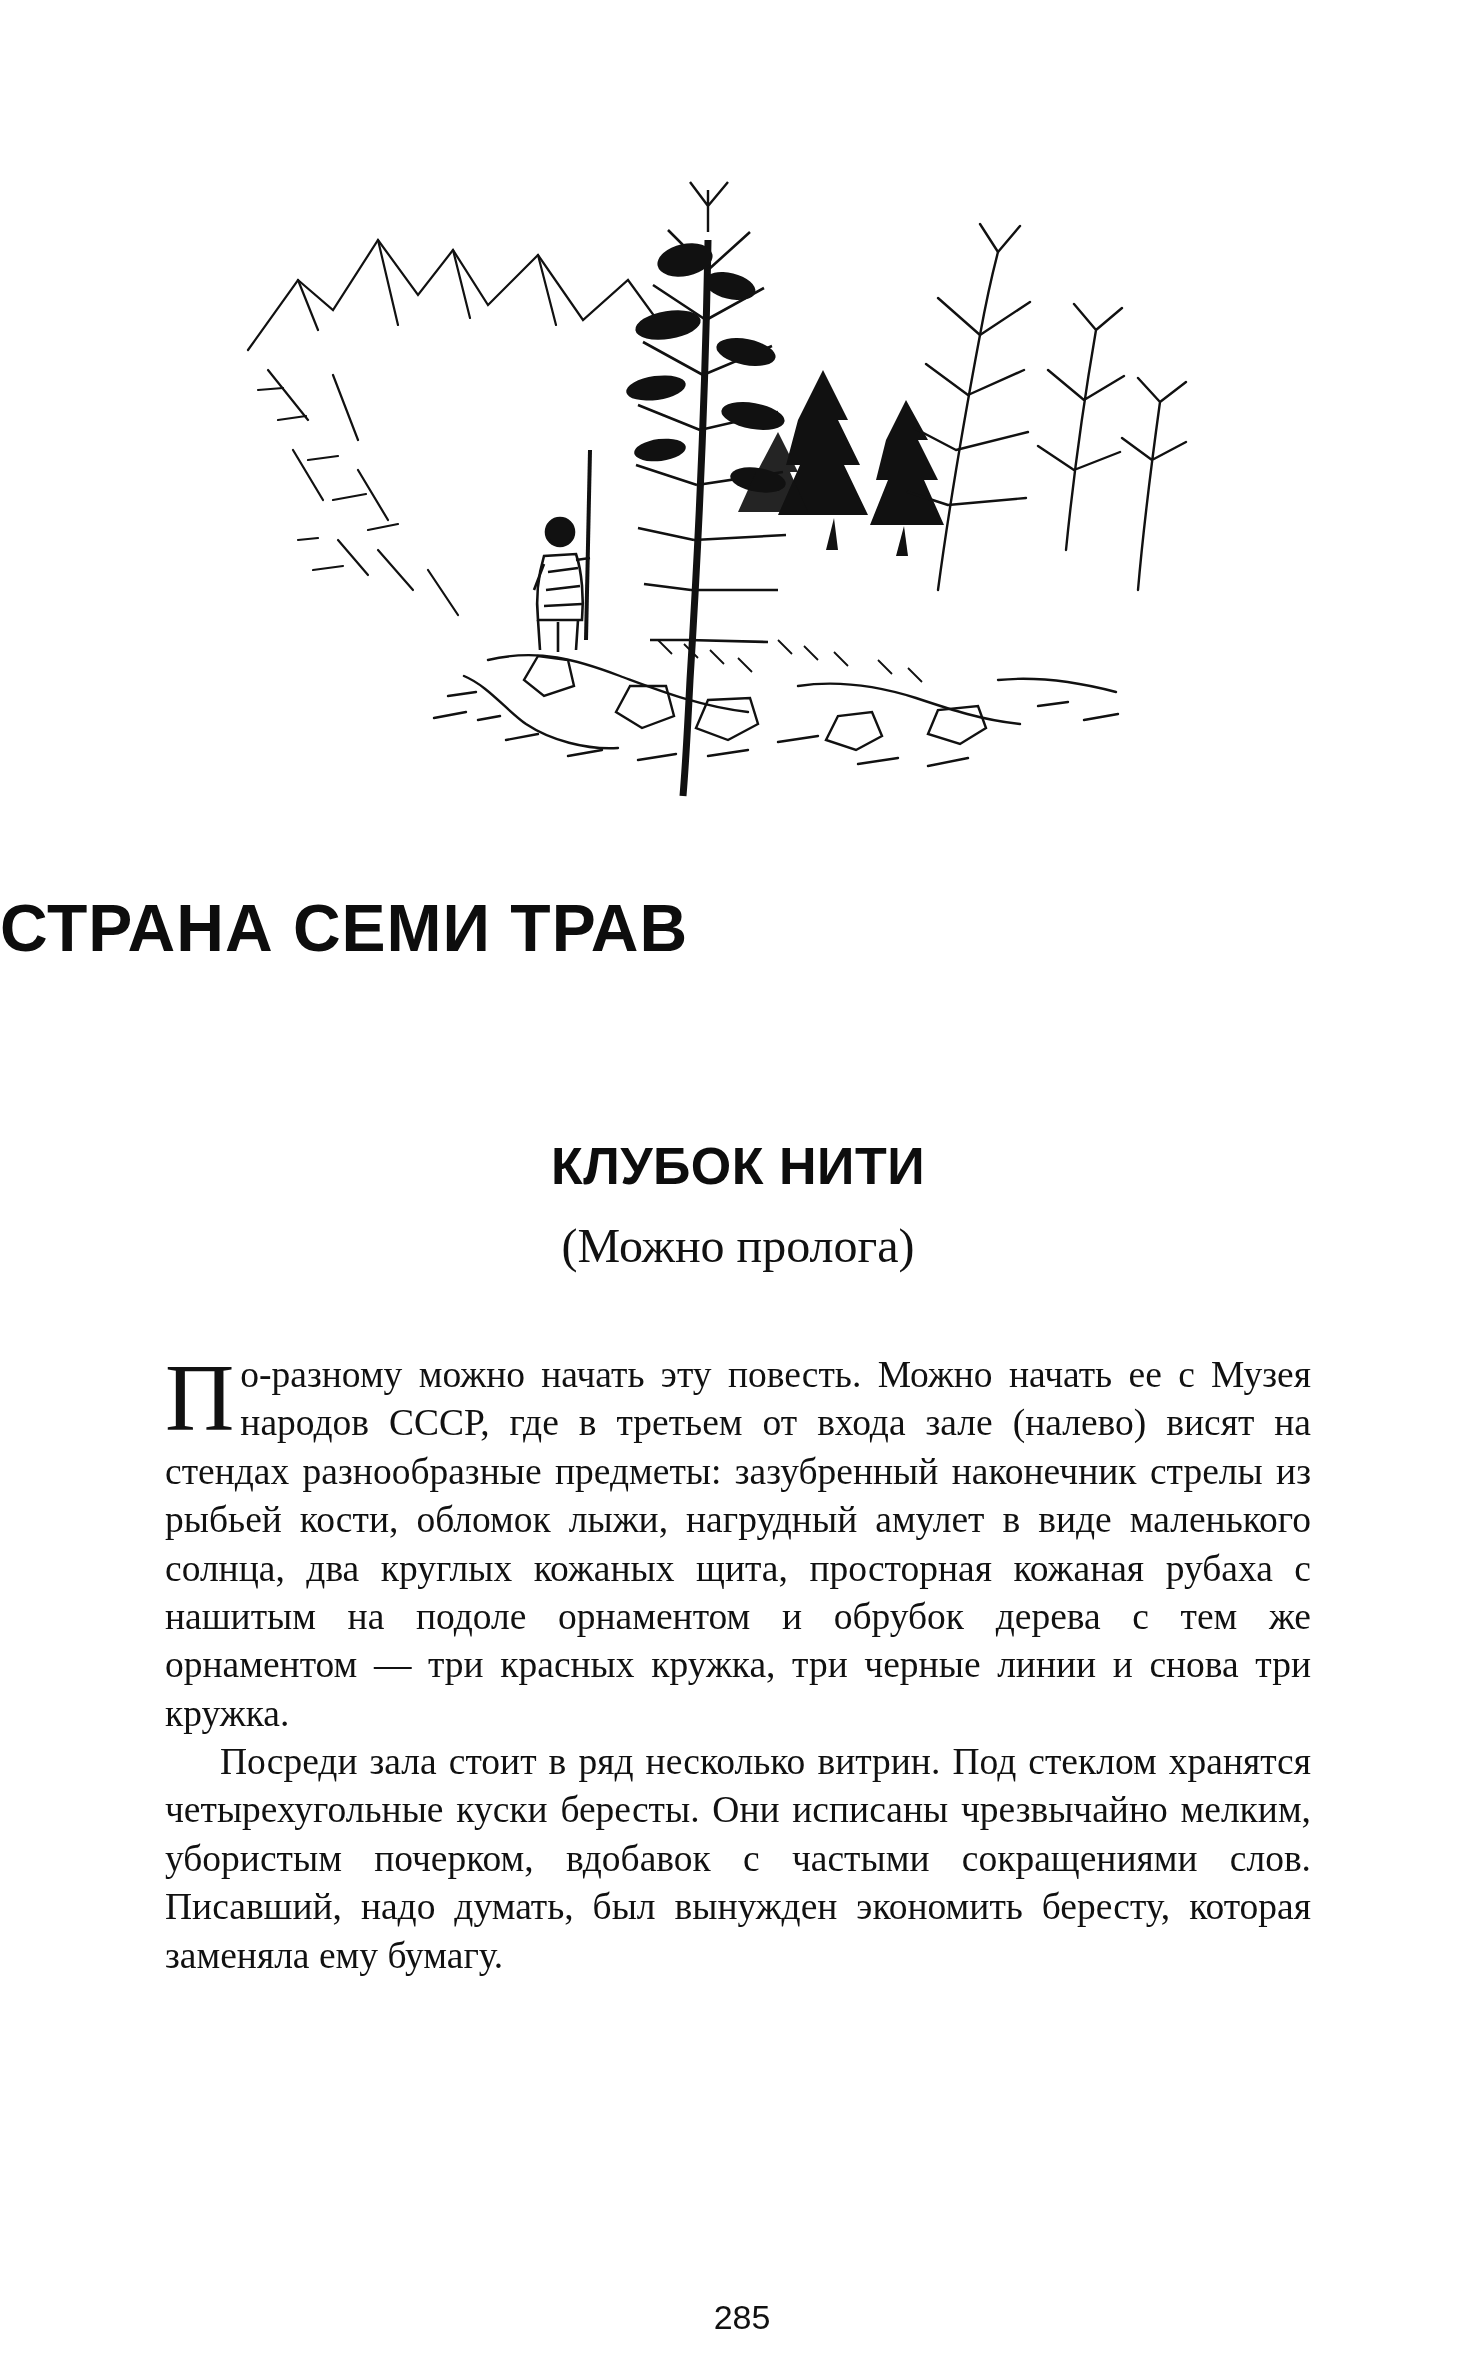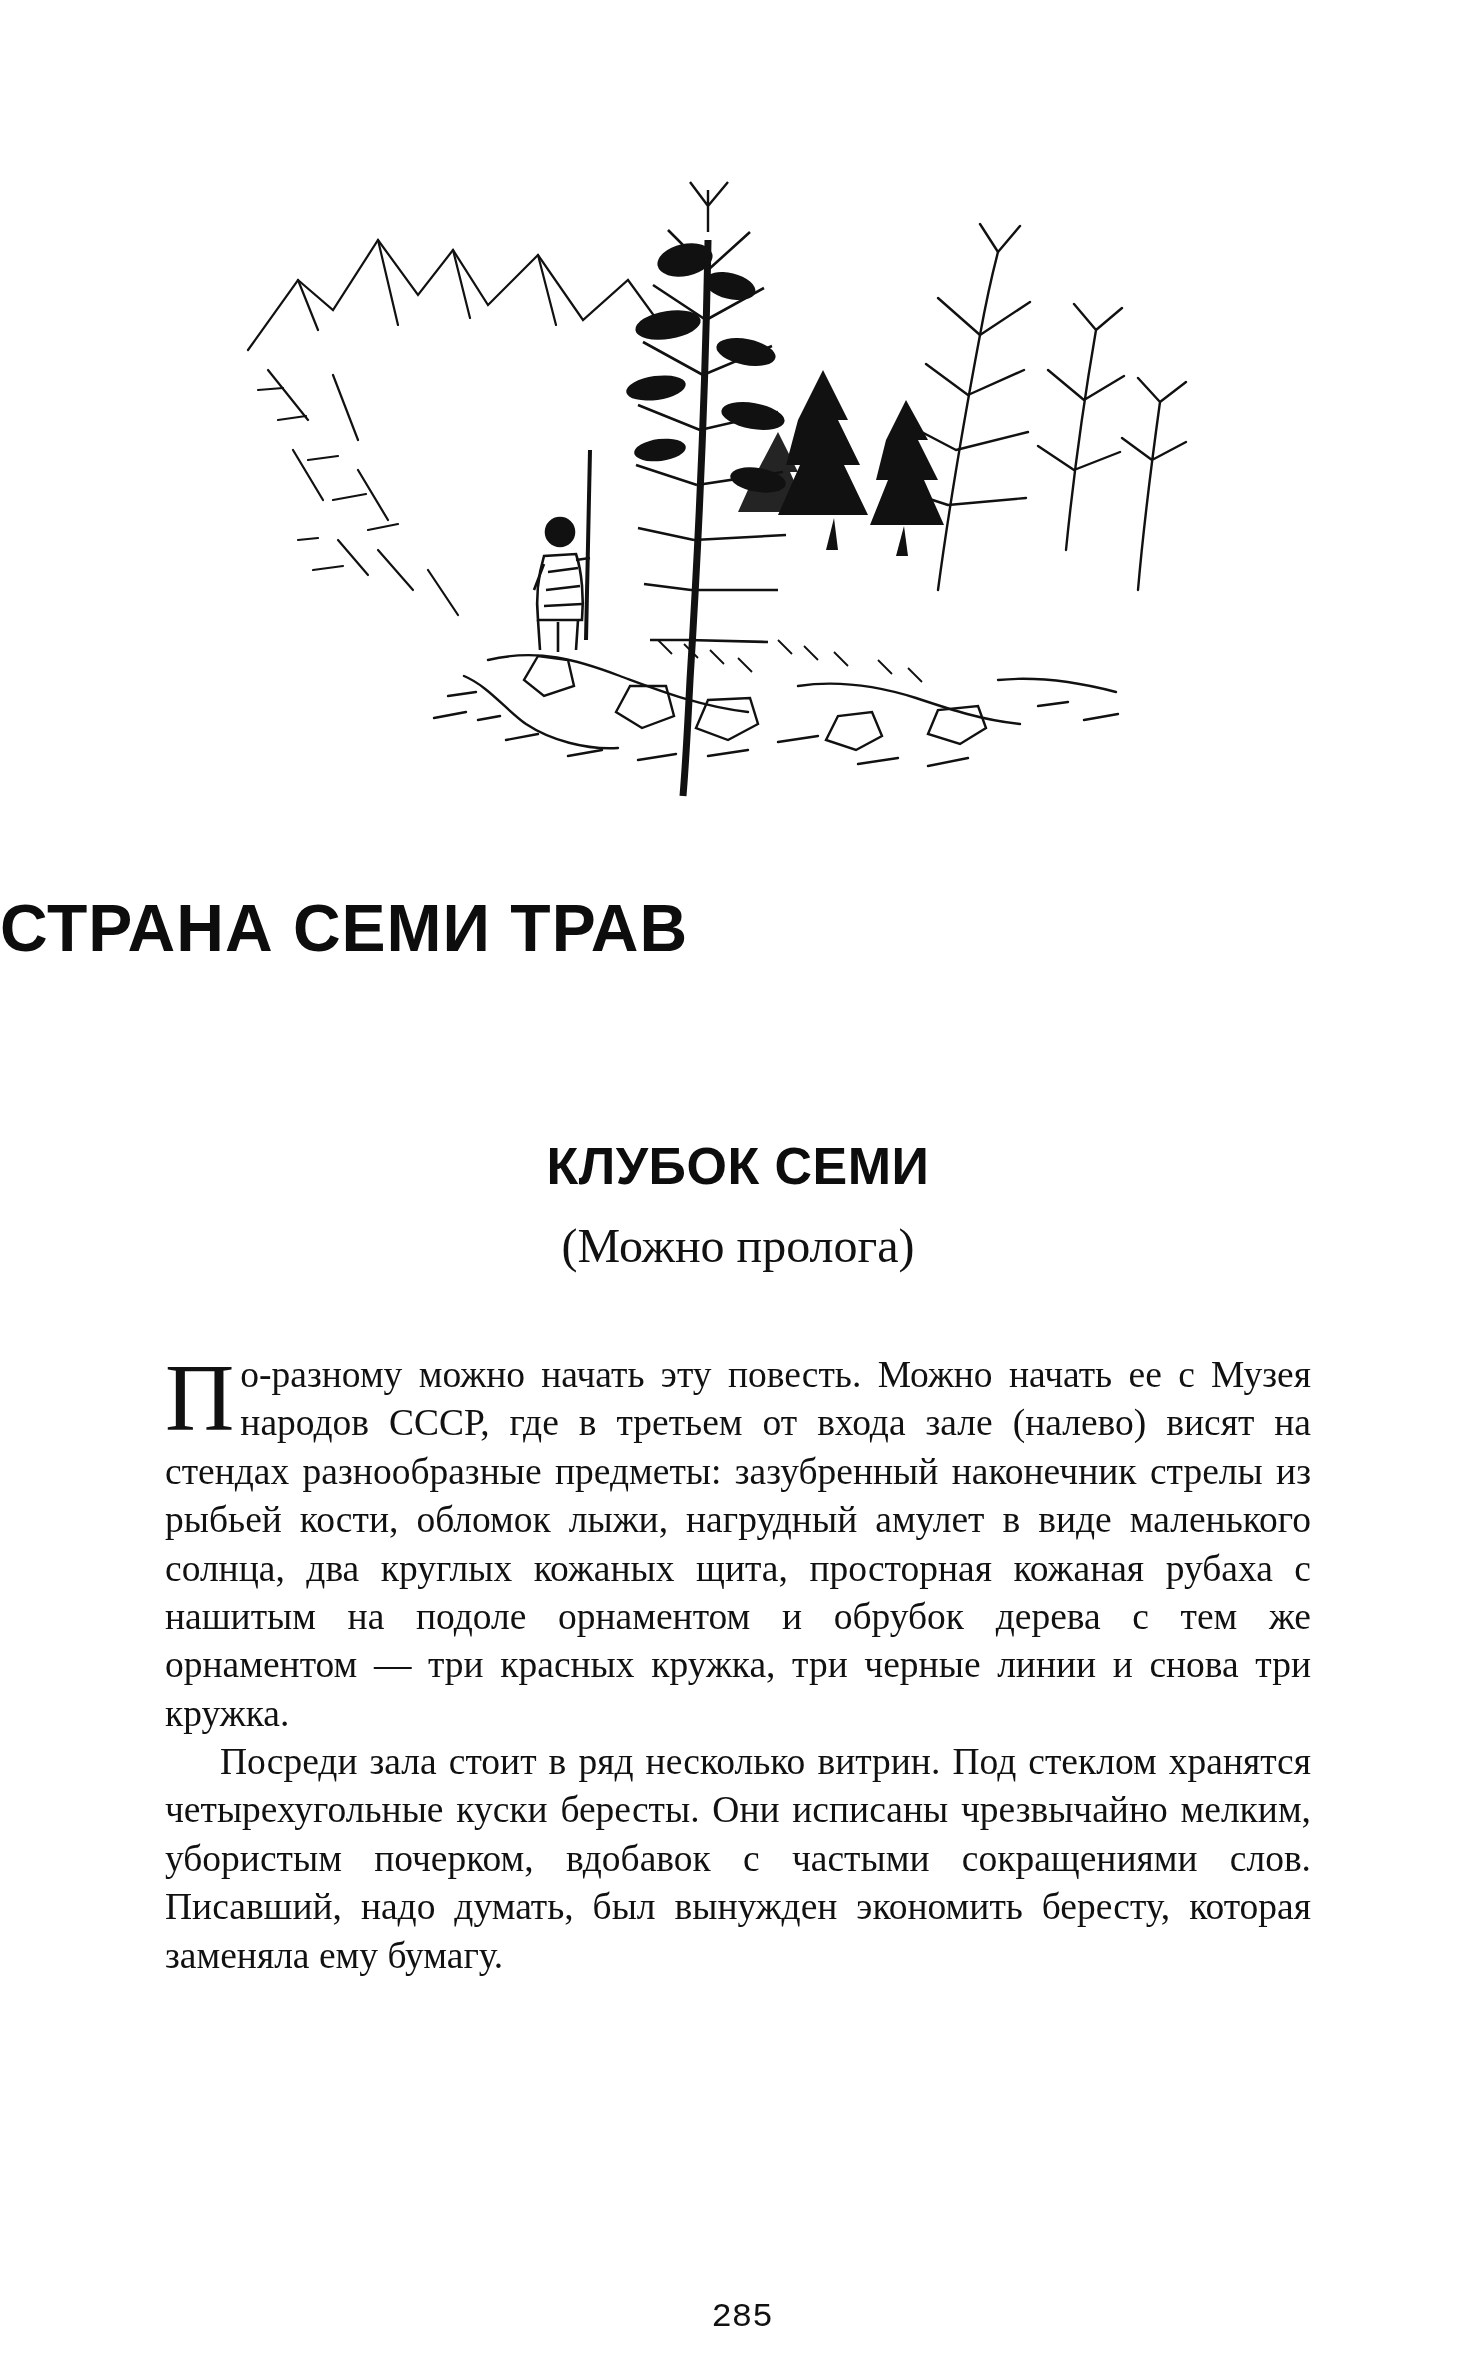--- a/index.html
+++ b/index.html
@@ -81,21 +81,21 @@
     margin-top: 2px;
     font-weight: normal;
   }
   .folio {
     position: absolute;
     left: 8px;
     right: 0;
     top: 2178px;
     text-align: center;
     font-size: 34px;
-    font-family: Liberation Mono, monospace;
+    font-family: Liberation Sans, sans-serif;
     color: #111111;
   }
 </style>
 </head>
 <body>
 
 <div class="page">
 
   <div class="illustration">
     <svg viewBox="0 0 1000 760" xmlns="http://www.w3.org/2000/svg" aria-hidden="true">
@@ -177,21 +177,21 @@
       <g stroke="#111" stroke-width="1.8" fill="none">
         <path d="M420 520 L434 534 M446 524 L460 538 M472 530 L486 544 M500 538 L514 552"></path>
         <path d="M540 520 L554 534 M566 526 L580 540 M596 532 L610 546"></path>
         <path d="M640 540 L654 554 M670 548 L684 562"></path>
       </g>
     </svg>
   </div>
 
   <h1 class="part-title">СТРАНА СЕМИ ТРАВ</h1>
 
-  <h2 class="chapter-title">КЛУБОК СЕМИ</h2>
+  <h2 class="chapter-title">КЛУБОК НИТИ</h2>
   <div class="chapter-subtitle">(Можно пролога)</div>
 
   <div class="body-text">
     <p class="first"><span class="dropcap">П</span><span>о-разному можно начать эту повесть. Можно начать ее с Музея народов СССР, где в третьем от входа зале (налево) висят на стендах разнообразные предметы: зазубренный наконечник стрелы из рыбьей кости, обломок лыжи, нагрудный амулет в виде маленького солнца, два круглых кожаных щита, просторная кожаная рубаха с нашитым на подоле орнаментом и обрубок дерева с тем же орнаментом — три красных кружка, три черные линии и снова три кружка.</span></p>
     <p>Посреди зала стоит в ряд несколько витрин. Под стеклом хранятся четырехугольные куски бересты. Они исписаны чрезвычайно мелким, убористым почерком, вдобавок с частыми сокращениями слов. Писавший, надо думать, был вынужден экономить бересту, которая заменяла ему бумагу.</p>
   </div>
 
   <div class="folio">285</div>
 
 </div>

